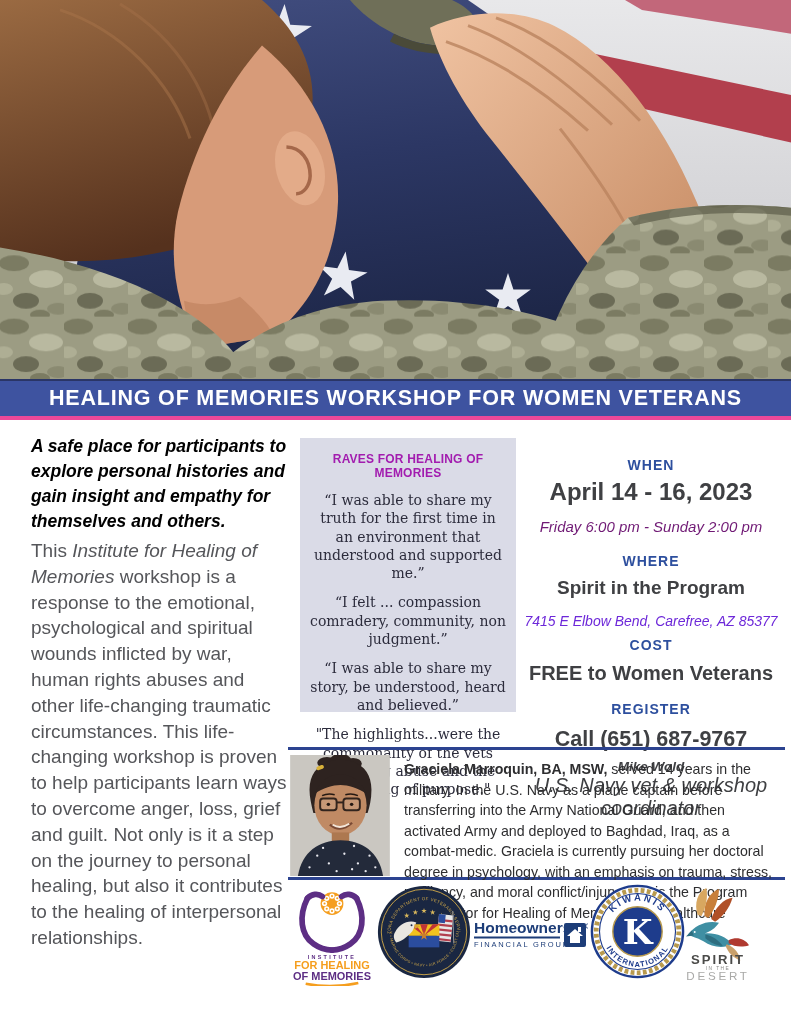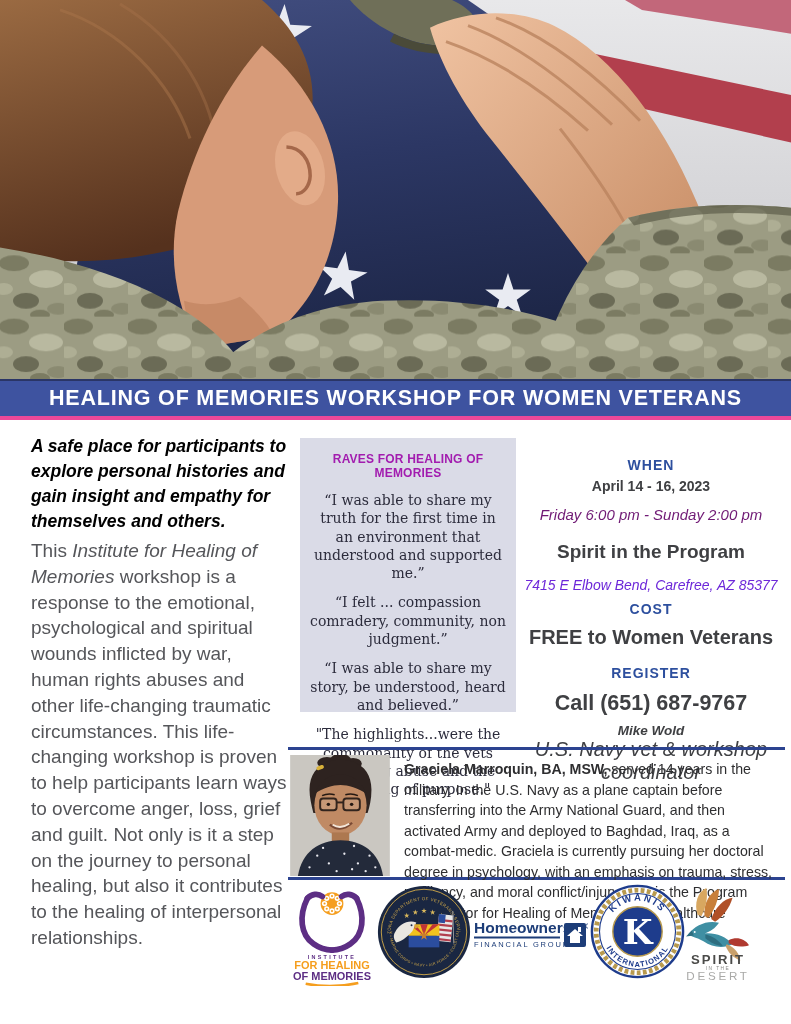--- a/index.html
+++ b/index.html
@@ -15,21 +15,21 @@
          font-style:italic;font-size:17.5px;line-height:25px;}
   .body-text{position:absolute;left:31px;top:538px;width:260px;color:#55565a;
              font-size:19px;line-height:25.8px;}
   .raves{position:absolute;left:300px;top:438px;width:216px;height:274px;background:#dadbe7;
          box-sizing:border-box;padding:14px 10px 0;text-align:center;}
   .raves-heading{font-size:12px;font-weight:bold;color:#a21caf;letter-spacing:0.2px;margin-bottom:11px;}
   .quote{font-family:"DejaVu Serif",serif;font-size:14px;line-height:18.3px;color:#2c2c3c;margin:0 0 11px;}
   .details{position:absolute;left:518px;top:437px;width:266px;text-align:center;color:#3f4043;margin-top:20px;}
   .d-label{color:#2d4f9e;font-weight:bold;font-size:14px;letter-spacing:1px;}
   .d-when{margin-bottom:5px;}
-  .d-dates{font-size:14px;font-weight:bold;margin-bottom:12px;}
+  .d-dates{font-size:24px;font-weight:bold;margin-bottom:12px;}
   .d-times{font-style:italic;font-size:15px;color:#701a75;margin-bottom:18px;}
   .d-where{margin-bottom:8px;}
   .d-venue{font-size:19px;font-weight:bold;margin-bottom:14px;}
   .d-address{font-style:italic;font-size:14px;color:#6d28d9;margin-bottom:8px;}
   .d-cost-label{margin-bottom:9px;}
   .d-cost{font-size:20px;font-weight:bold;margin-bottom:16px;}
   .d-register{margin-bottom:10px;}
   .d-phone{font-size:21.5px;font-weight:bold;margin-bottom:7px;}
   .d-contact-name{font-size:13.5px;font-weight:bold;font-style:italic;}
   .d-contact-role{font-size:20px;font-style:italic;}
@@ -142,20 +142,21 @@
     <p class="quote">“I was able to share my truth for the first time in an environment that understood and supported me.”</p>
     <p class="quote">“I felt ... compassion comradery, community, non judgment.”</p>
     <p class="quote">“I was able to share my story, be understood, heard and believed.”</p>
     <p class="quote">"The highlights...were the commonality of the vets regarding abuse and the refreshing of purpose."</p>
   </div>
 
   <div class="details">
     <div class="d-label d-when">WHEN</div>
     <div class="d-dates">April 14 - 16, 2023</div>
     <div class="d-times">Friday 6:00 pm - Sunday 2:00 pm</div>
+    <div class="d-label d-where">WHERE</div>
     <div class="d-venue">Spirit in the Program</div>
     <div class="d-address">7415 E Elbow Bend, Carefree, AZ 85377</div>
     <div class="d-label d-cost-label">COST</div>
     <div class="d-cost">FREE to Women Veterans</div>
     <div class="d-label d-register">REGISTER</div>
     <div class="d-phone">Call (651) 687-9767</div>
     <div class="d-contact-name">Mike Wold</div>
     <div class="d-contact-role">U.S. Navy vet &amp; workshop coordinator</div>
   </div>
 

